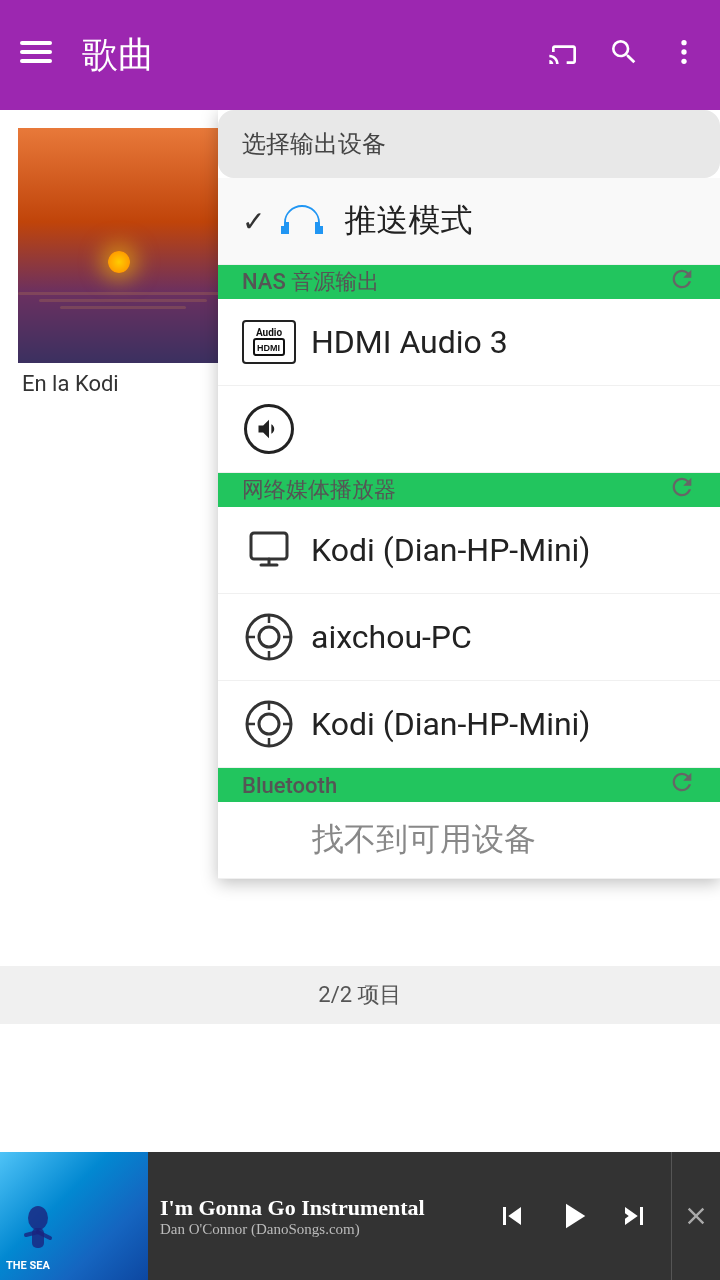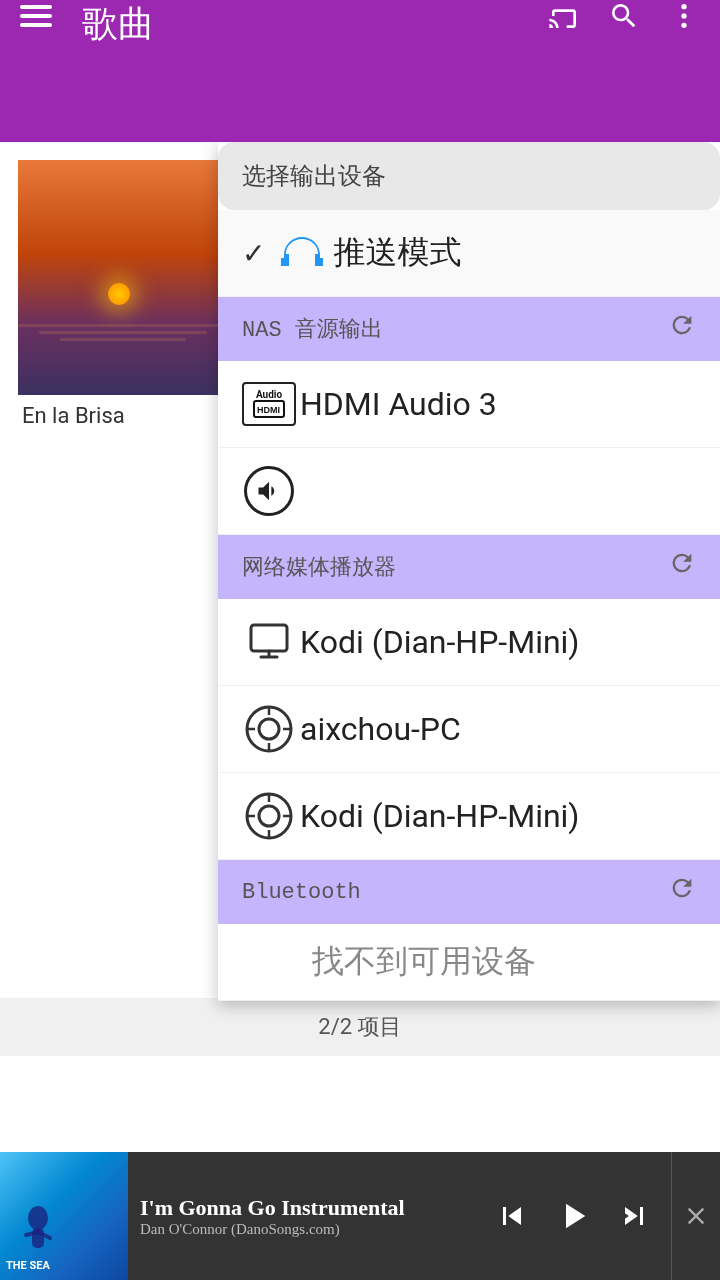--- a/index.html
+++ b/index.html
@@ -8,23 +8,23 @@
       height: 1280px;
       font-family: 'Roboto', sans-serif;
       background: #fff;
       overflow: hidden;
       position: relative;
     }
 
     
     .header {
       background: #9c27b0;
-      height: 142px;
-      display: flex;
-      align-items: flex-start;
+      height: 110px;
+      display: flex;
+      align-items: center;
       padding: 0 20px;
       position: relative;
       z-index: 10;
     }
     .header-menu-icon {
       color: #fff;
       font-size: 28px;
       cursor: pointer;
       margin-right: 30px;
     }
@@ -142,41 +142,40 @@
       cursor: pointer;
       background: #fff;
       border-bottom: 1px solid #f0f0f0;
     }
     .dropdown-item-icon {
       width: 54px;
       height: 54px;
       display: flex;
       align-items: center;
       justify-content: center;
-      margin-right: 4px;
+      margin-right: 15px;
       flex-shrink: 0;
     }
     .dropdown-item-label {
       font-size: 32px;
       color: #222;
     }
     .check-mark {
       color: #333;
       font-size: 28px;
       margin-right: 10px;
     }
 
     
     .section-header {
-      background: #c4b5fd;
-      padding: 14px 24px;
+      background: #22c55e;
+      padding: 0 24px;
       display: flex;
       align-items: center;
       justify-content: space-between;
-      font-family: Liberation Mono, monospace;
     }
     .section-header-label {
       font-size: 22px;
       color: #555;
       font-weight: 500;
     }
     .refresh-icon {
       color: #666;
       font-size: 26px;
       cursor: pointer;
@@ -234,21 +233,21 @@
       position: absolute;
       bottom: 0;
       left: 0;
       right: 0;
       height: 128px;
       background: #333;
       display: flex;
       align-items: center;
     }
     .now-playing-thumb {
-      width: 128px;
+      width: 148px;
       height: 128px;
       flex-shrink: 0;
       background: linear-gradient(135deg, #4fc3f7 0%, #0288d1 40%, #1565c0 70%, #0d47a1 100%);
       display: flex;
       align-items: flex-end;
       justify-content: flex-start;
       padding: 6px;
       position: relative;
       overflow: hidden;
     }
@@ -361,21 +360,21 @@
   
   <div class="song-card">
     <div class="song-thumbnail">
       <div class="sun"></div>
       <div class="water-lines">
         <div class="water-line"></div>
         <div class="water-line" style="width:80%;margin-left:10%;"></div>
         <div class="water-line" style="width:60%;margin-left:20%;"></div>
       </div>
     </div>
-    <div class="song-name">En la Brisa</div>
+    <div class="song-name">En la Kodi</div>
   </div>
 
   
   <div class="dropdown-overlay">
     <div class="dropdown-menu">
 
       <div class="dropdown-header">
         <span>选择输出设备</span>
       </div>
 

